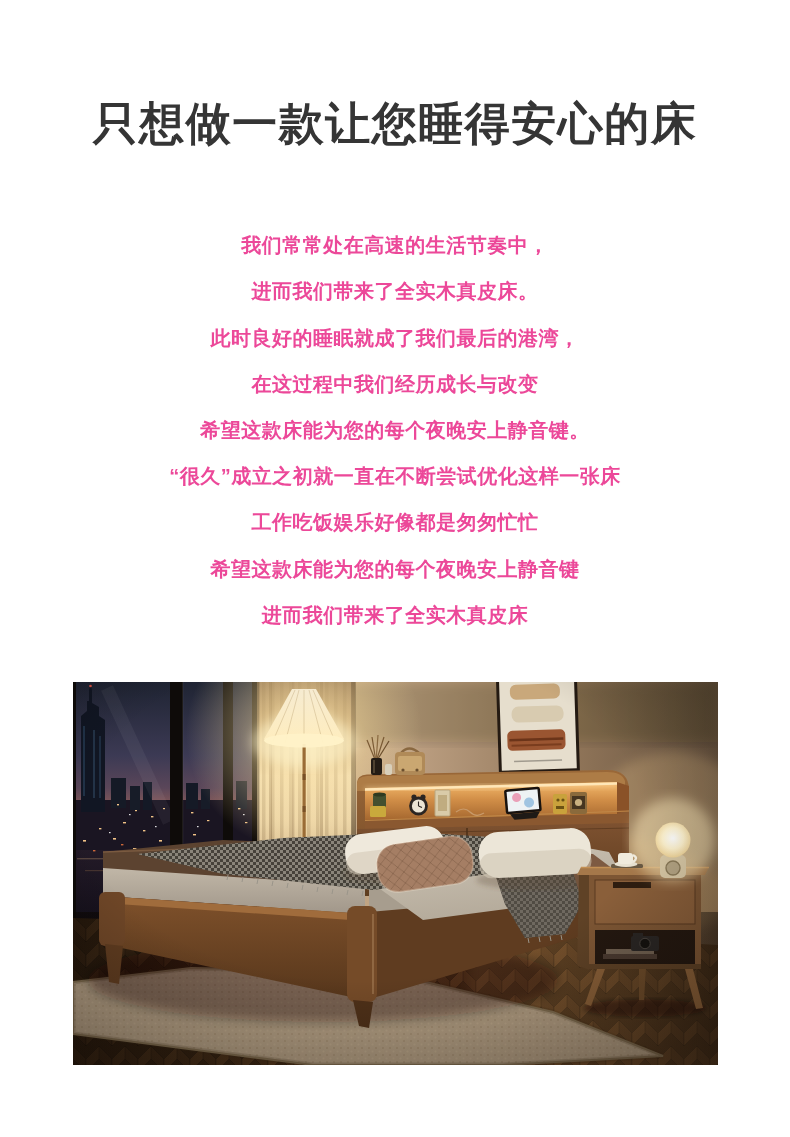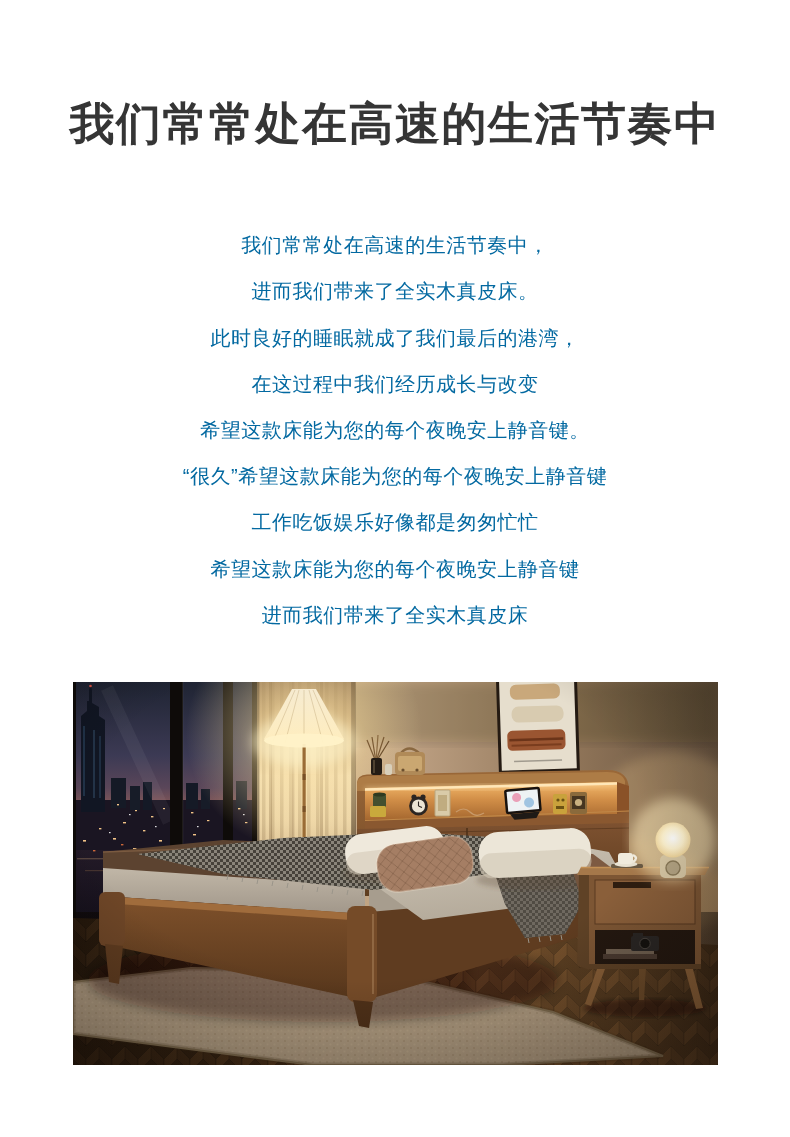--- a/index.html
+++ b/index.html
@@ -12,41 +12,41 @@
   .page-title {
     font-size:45px; font-weight:900; letter-spacing:1.5px;
     color:#353535; line-height:1.25;
   }
   .page-subtitle {
     margin-top:12px; font-size:17px; letter-spacing:2.5px;
     color:#3d3d3d; font-weight:400;
   }
   .intro-copy { margin-top:70px; }
   .intro-copy p {
-    font-size:20px; line-height:46.2px; color:#0369a1;
-    letter-spacing:0.5px; font-weight:400;
+    font-size:20px; line-height:46.2px; color:#ec4899;
+    letter-spacing:0.5px; font-weight:700;
   }
   figure.photo {
     width:645px; height:383px; margin:44px auto 0;
     position:relative; overflow:hidden; background:#2a2230;
   }
   figure.photo svg { display:block; width:645px; height:383px; }
 </style>
 </head>
 <body>
 
 <section class="intro">
-  <h1 class="page-title">我们常常处在高速的生活节奏中</h1>
+  <h1 class="page-title">只想做一款让您睡得安心的床</h1>
   <div class="intro-copy">
     <p>我们常常处在高速的生活节奏中，</p>
     <p>进而我们带来了全实木真皮床。</p>
     <p>此时良好的睡眠就成了我们最后的港湾，</p>
     <p>在这过程中我们经历成长与改变</p>
     <p>希望这款床能为您的每个夜晚安上静音键。</p>
-    <p>“很久”希望这款床能为您的每个夜晚安上静音键</p>
+    <p>“很久”成立之初就一直在不断尝试优化这样一张床</p>
     <p>工作吃饭娱乐好像都是匆匆忙忙</p>
     <p>希望这款床能为您的每个夜晚安上静音键</p>
     <p>进而我们带来了全实木真皮床</p>
   </div>
 </section>
 
 <figure class="photo">
 <svg viewBox="0 0 645 383" xmlns="http://www.w3.org/2000/svg">
   <defs>
     <linearGradient id="wallGrad" x1="0" y1="0" x2="1" y2="0">

